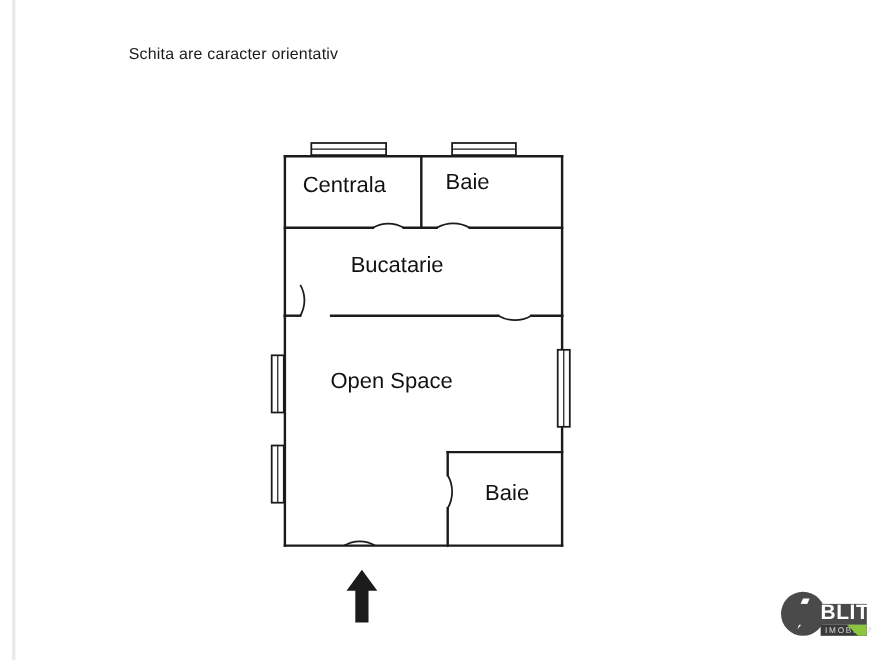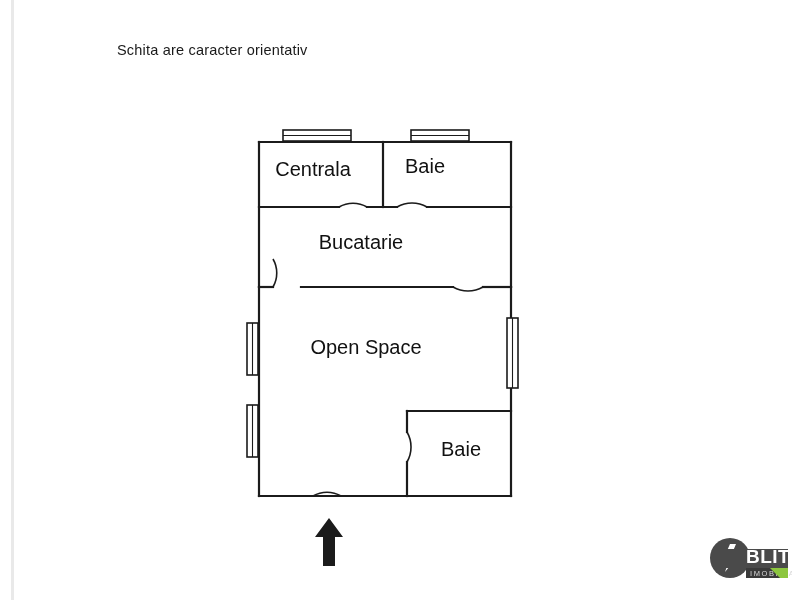--- a/index.html
+++ b/index.html
@@ -133,21 +133,21 @@
     </g>
 
     <g fill="#1b1b1b">
       <polygon points="318,518 332,537 324,537 324,566 312,566 312,537 304,537"></polygon>
     </g>
   </svg>
 
   <div class="room-label" style="left:302px; top:169px;">Centrala</div>
   <div class="room-label" style="left:414px; top:166px;">Baie</div>
   <div class="room-label" style="left:350px; top:242px;">Bucatarie</div>
-  <div class="room-label" style="left:345px; top:347px;margin-left:10px;">Open Space</div>
+  <div class="room-label" style="left:345px; top:347px;">Open Space</div>
   <div class="room-label" style="left:450px; top:449px;">Baie</div>
 
   <svg class="logo" viewBox="0 0 108 56" xmlns="http://www.w3.org/2000/svg">
     <circle cx="46" cy="28" r="20" fill="#4a4a4a"></circle>
     <path d="M46 14 L39 30 L45 30 L41 42 L54 26 L47 26 L52 14 Z" fill="#ffffff"></path>
     <rect x="36" y="19" width="68" height="19" fill="#4a4a4a"></rect>
     <text class="logo-text-main" x="62" y="33">BLITZ</text>
     <rect x="62" y="38" width="42" height="10" fill="#3a3a3a"></rect>
     <text class="logo-text-sub" x="66" y="45.5">IMOBILIARE</text>
     <path d="M86 38 L104 38 L104 48 L96 48 Z" fill="#8cc63f"></path>

